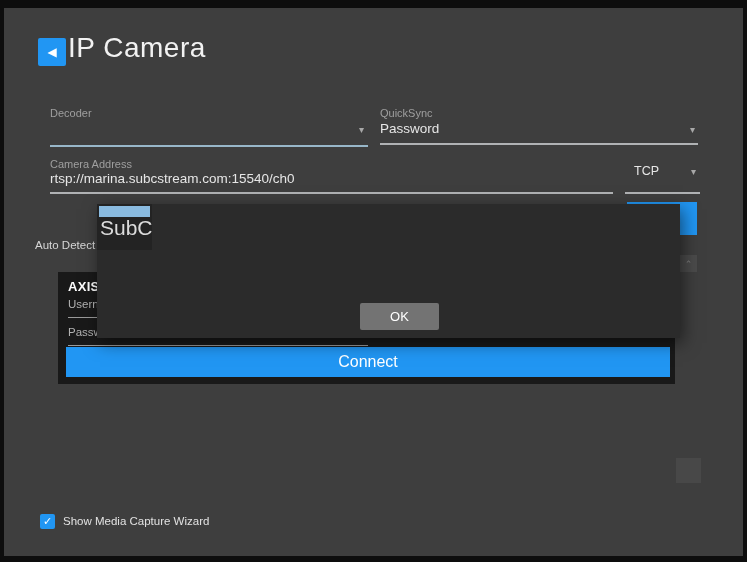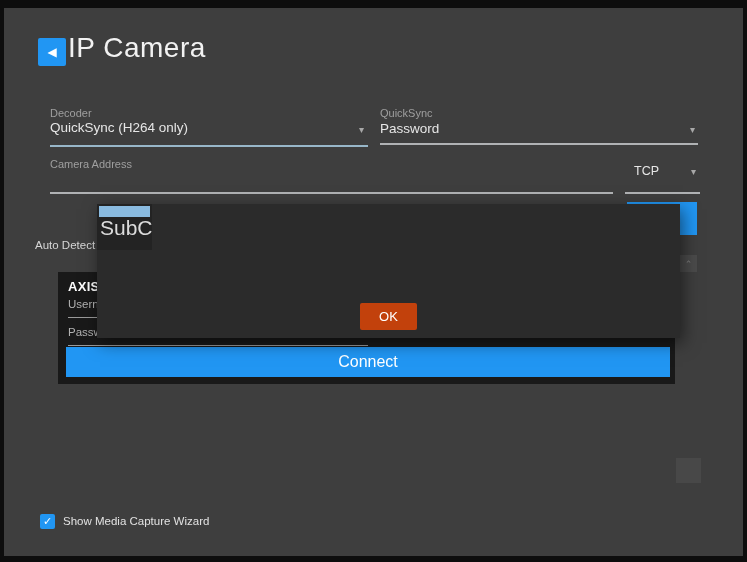--- a/index.html
+++ b/index.html
@@ -53,51 +53,51 @@
 
   
   .dialog { left:93px; top:196px; width:583px; height:134px; background:#2b2b2b; z-index:10;
     box-shadow:3px 5px 16px rgba(0,0,0,0.5); }
   .dlg-logo { position:absolute; left:0; top:0; width:55px; height:46px; background:#232323;text-align:center; }
   .dlg-logo-bar { position:absolute; left:2px; top:2px; width:51px; height:11px; background:#8abbe0; }
   .dlg-logo-text { position:absolute; left:3px; top:12px; font-size:21px; font-weight:300;
     color:#dcdcdc; }
   .dlg-message { position:absolute; left:7px; top:53px; width:572px; font-size:11.5px;
     line-height:16px; color:#d9d9d9; }
-  .dlg-ok { position:absolute; left:263px; top:99px; width:57px; height:27px; background:#c2410c;
+  .dlg-ok { position:absolute; left:263px; top:99px; width:79px; height:27px; background:#737373;
     border-radius:2px; color:#fff; font-size:13px; display:flex; align-items:center;
     justify-content:center; cursor:pointer; }
 
   
   .wizard-check { left:36px; top:506px; width:15px; height:15px; background:#2196f3;
     border-radius:2px; color:#fff; font-size:11px; line-height:14px; text-align:center;
     cursor:pointer; }
   .wizard-label { left:59px; top:507px; font-size:11.5px; color:#e2e2e2; }
 </style>
 </head>
 <body>
 
 <div class="window">
 
   <div class="abs back-btn">
     <span>◀</span>
   </div>
   <div class="abs page-title">IP Camera</div>
 
   <div class="abs field-label" style="left:46px; top:99px;">Decoder</div>
-  <div class="abs field-value" style="left:46px; top:112px;">QuickSync (H264 only)</div>
   <div class="abs dd-arrow" style="left:355px; top:116px;">▾</div>
   <div class="abs underline ul-blue" style="left:46px; top:137px; width:318px;"></div>
 
   <div class="abs field-label" style="left:376px; top:99px;">QuickSync</div>
   <div class="abs field-value" style="left:376px; top:113px;">Password</div>
   <div class="abs dd-arrow" style="left:686px; top:116px;">▾</div>
   <div class="abs underline ul-gray" style="left:376px; top:135px; width:318px;"></div>
 
   <div class="abs field-label" style="left:46px; top:150px;">Camera Address</div>
+  <div class="abs field-value" style="left:46px; top:163px;">rtsp://marina.subcstream.com:15540/ch0</div>
   <div class="abs underline ul-gray" style="left:46px; top:184px; width:563px;"></div>
 
   <div class="abs field-value" style="left:630px; top:156px; font-size:12.5px;">TCP</div>
   <div class="abs dd-arrow" style="left:687px; top:158px;">▾</div>
   <div class="abs underline ul-gray" style="left:621px; top:184px; width:75px;"></div>
 
   <div class="abs hidden-blue-btn"></div>
 
   <div class="abs auto-detect">Auto Detect</div>
 

